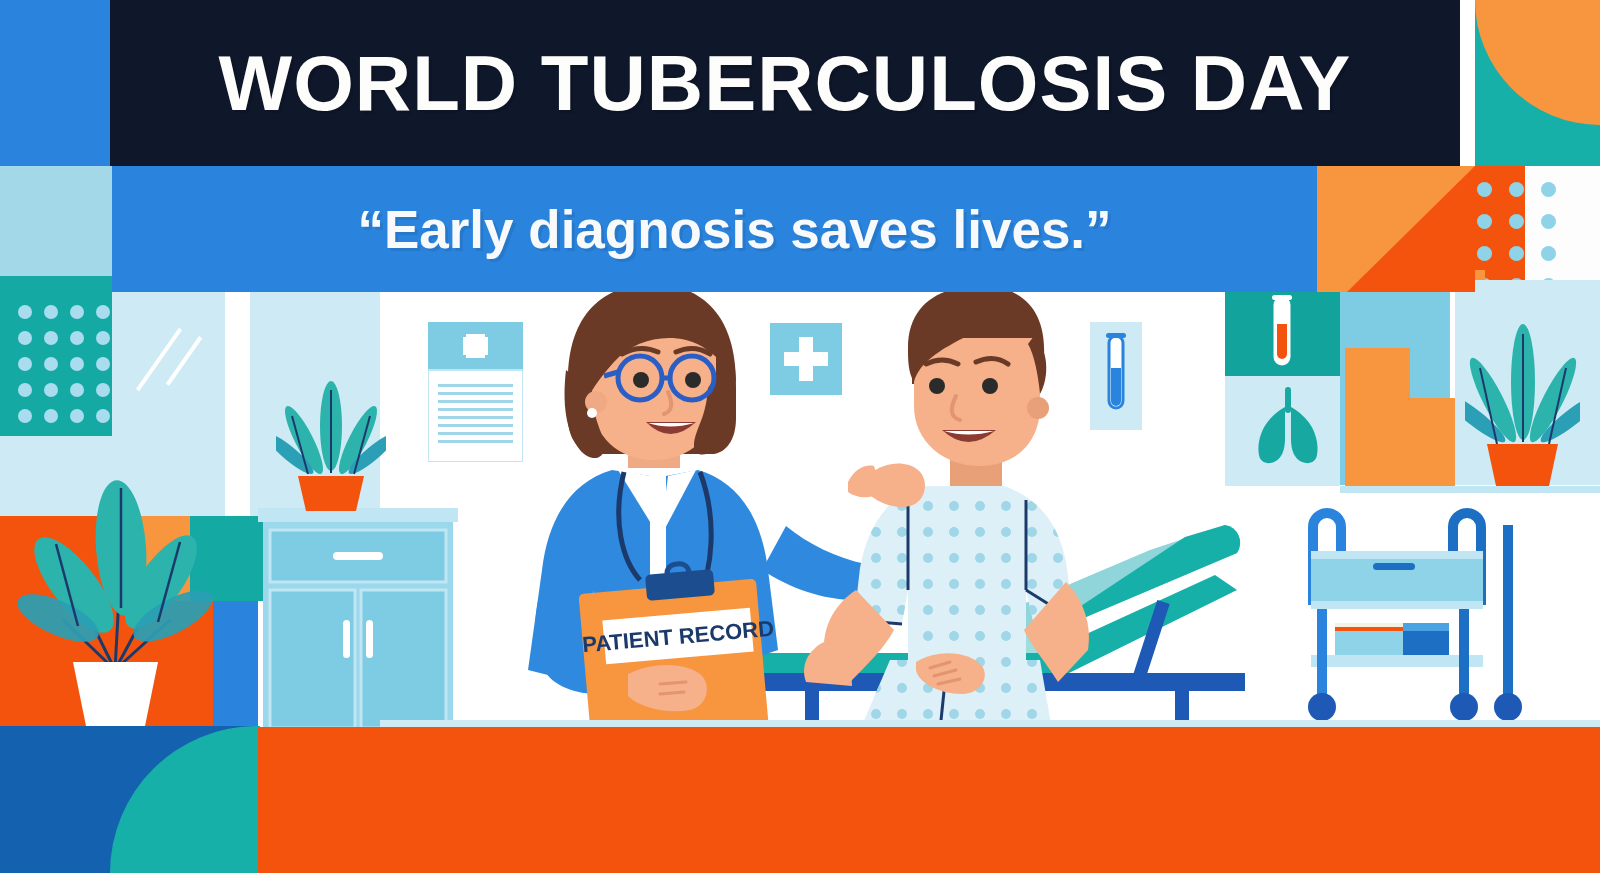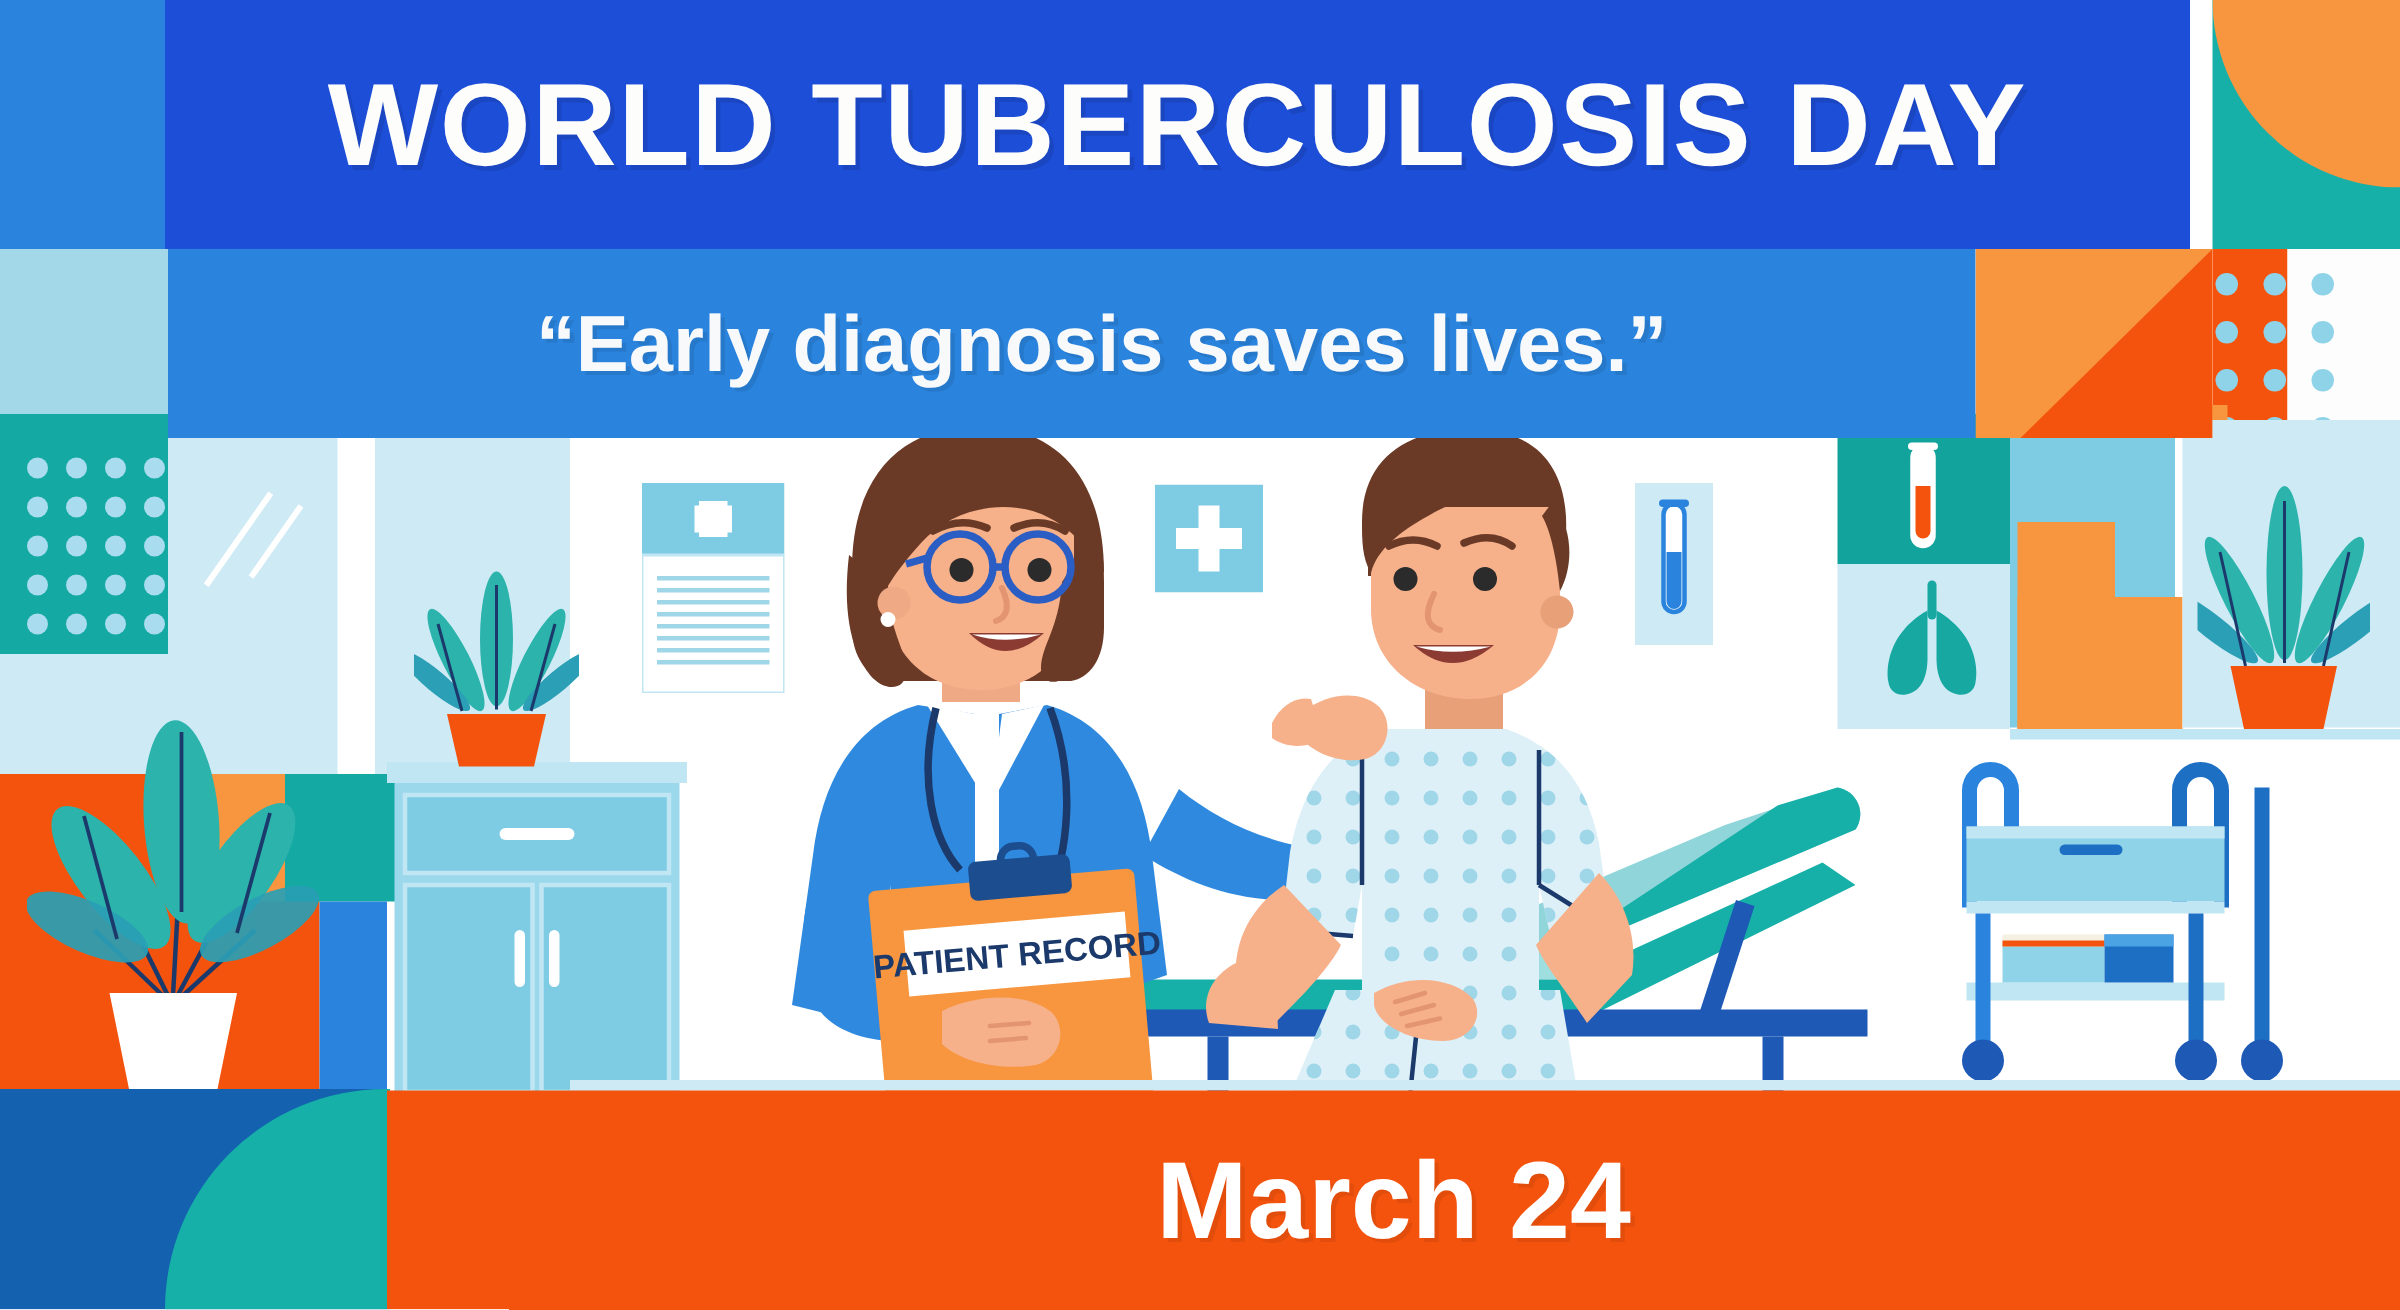--- a/index.html
+++ b/index.html
@@ -9,21 +9,21 @@
     background:#ffffff;
   }
   .abs{position:absolute;}
 
   
   .blk{position:absolute;}
 
   
   #title-band{
     position:absolute;left:110px;top:0;width:1350px;height:166px;
-    background:#1d4ed8;
+    background:#0f172a;
   }
   #title-band-left{
     position:absolute;left:0;top:0;width:112px;height:166px;background:#2a84de;
   }
   #title-text{
     position:absolute;left:0;top:0;width:1350px;height:166px;
     display:flex;align-items:center;justify-content:center;
     color:#fdfdfb;font-size:78px;font-weight:bold;letter-spacing:1px;
     text-shadow:3px 3px 0 rgba(0,0,0,.10);
     white-space:nowrap;
@@ -428,15 +428,14 @@
 
   <div id="sub-band"></div>
   <div id="sub-text">“Early diagnosis saves lives.”</div>
 
   <svg class="abs" style="left:1317px;top:166px;width:158px;height:126px;" viewBox="0 0 158 126">
     <rect width="158" height="126" fill="#f7963f"></rect>
     <path d="M158 0 L158 126 L30 126 Z" fill="#f4530d"></path>
   </svg>
 
   <div id="date-band"></div>
-  <div id="date-text">March 24</div>
 
 </div>
 
 </body></html>

